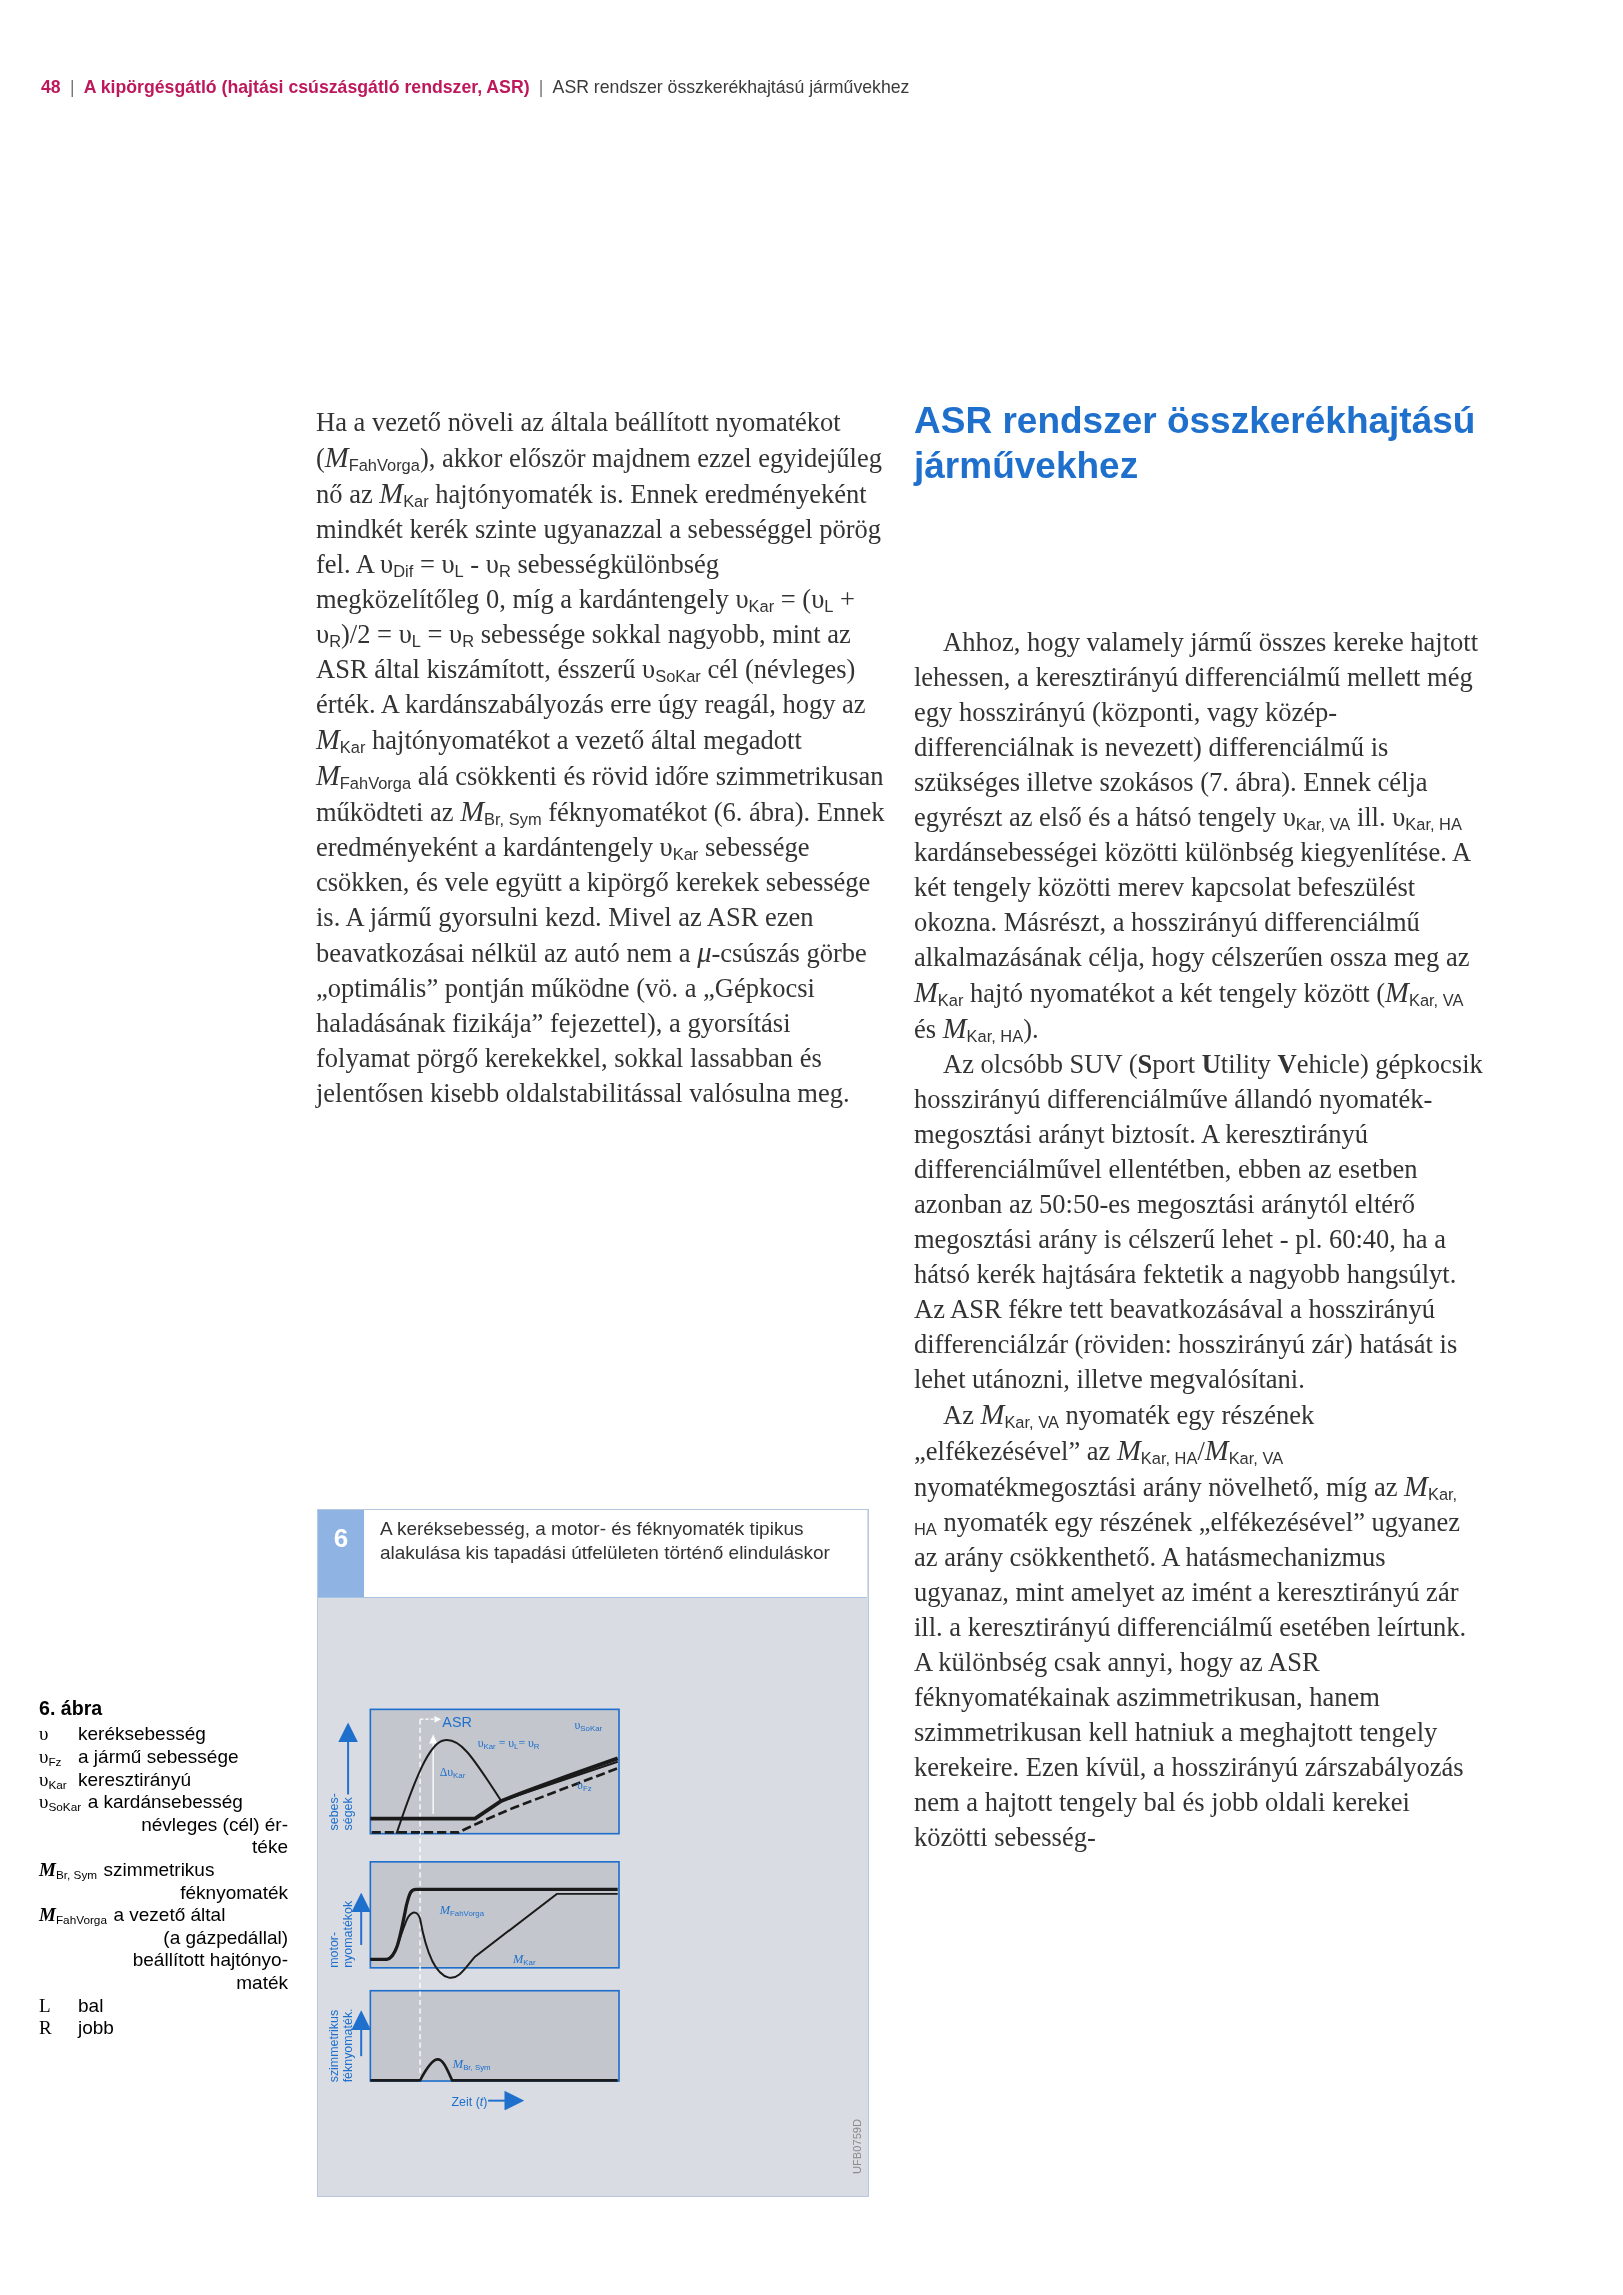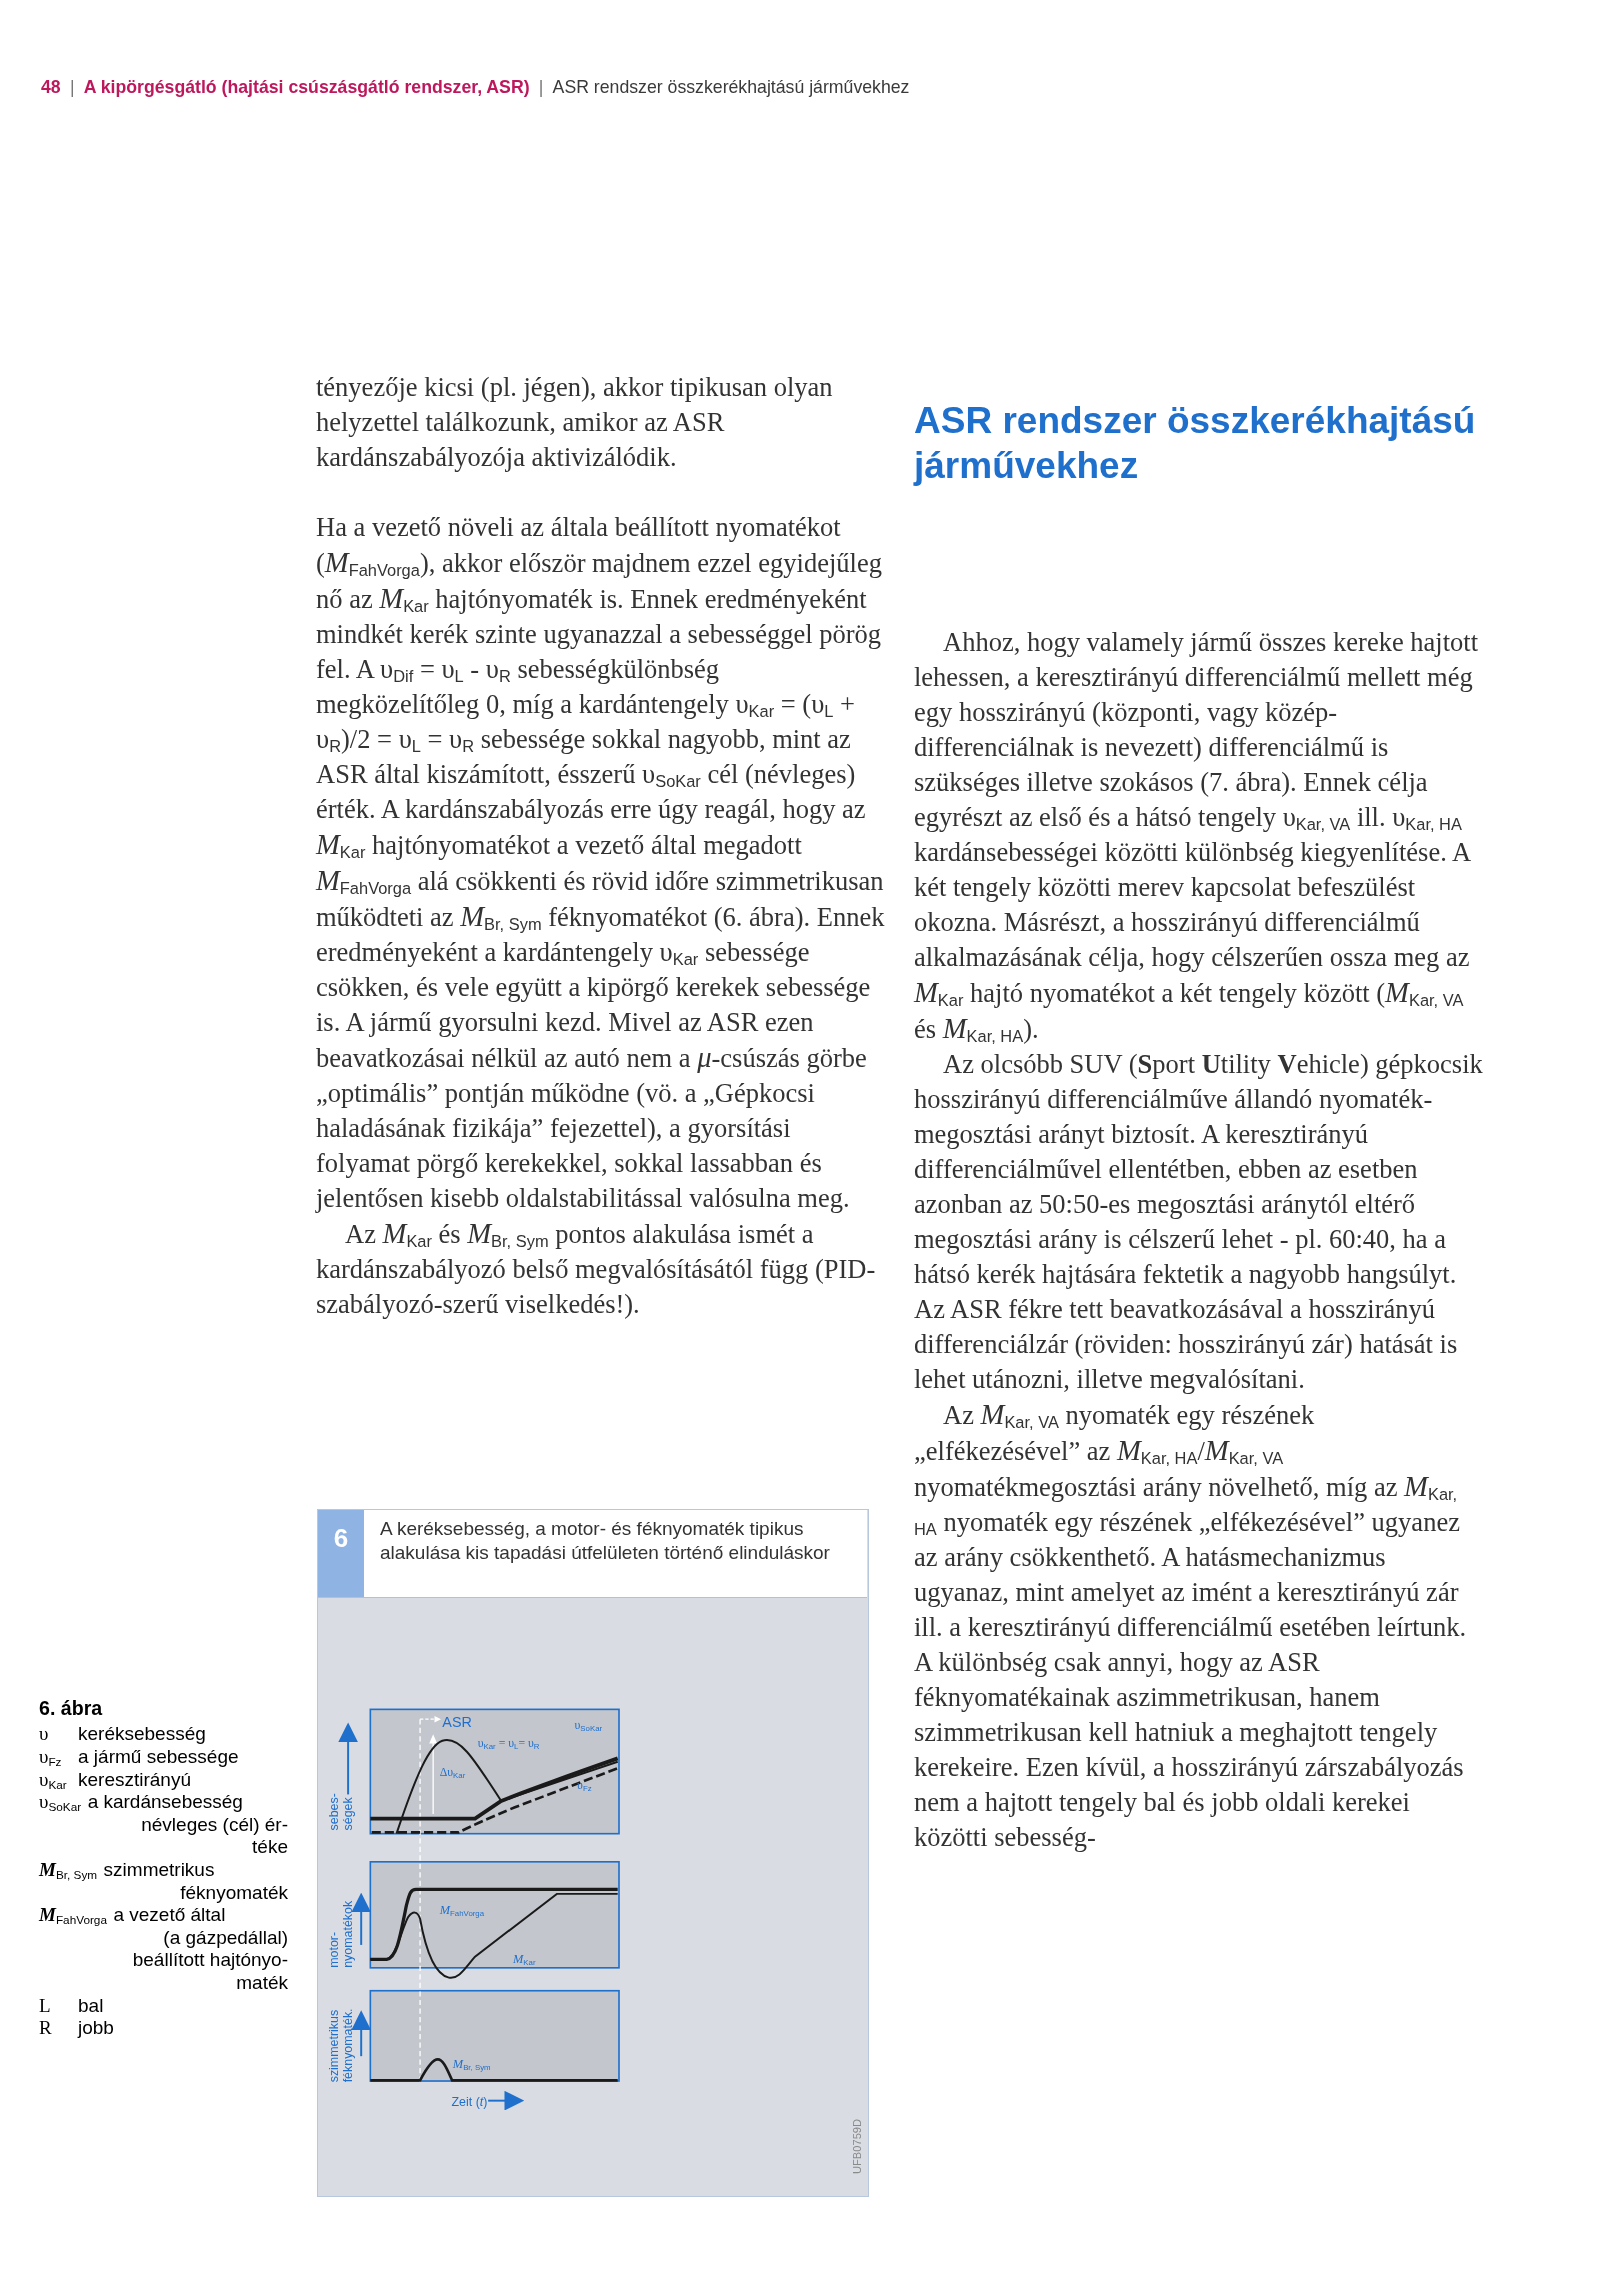--- a/index.html
+++ b/index.html
@@ -38,23 +38,21 @@
   .legend .cont { padding-left:39px;text-align:right; }
 </style>
 </head>
 <body>
 
 <div class="running-head sans">
   <b>48</b><span class="sep">|</span><b>A kipörgésgátló (hajtási csúszásgátló rendszer, ASR)</b><span class="sep">|</span><span>ASR rendszer összkerékhajtású járművekhez</span>
 </div>
 
 <div class="col col1 serif">
-  <p>tényezője kicsi (pl. jégen), akkor tipikusan olyan helyzettel találkozunk, amikor az ASR kardánszabályozója aktivizálódik.</p>
   <p class="gap"><span>Ha a vezető növeli az általa beállított nyomatékot (</span><span class="mi">M</span><sub>FahVorga</sub><span>), akkor először majdnem ezzel egyidejűleg nő az </span><span class="mi">M</span><sub>Kar</sub><span> hajtónyomaték is. Ennek eredményeként mindkét kerék szinte ugyanazzal a sebességgel pörög fel. A </span><span>υ</span><sub>Dif</sub><span> = </span><span>υ</span><sub>L</sub><span> - </span><span>υ</span><sub>R</sub><span> sebességkülönbség megközelítőleg 0, míg a kardántengely </span><span>υ</span><sub>Kar</sub><span> = (</span><span>υ</span><sub>L</sub><span> + </span><span>υ</span><sub>R</sub><span>)/2 = </span><span>υ</span><sub>L</sub><span> = </span><span>υ</span><sub>R</sub><span> sebessége sokkal nagyobb, mint az ASR által kiszámított, ésszerű </span><span>υ</span><sub>SoKar</sub><span> cél (névleges) érték. A kardánszabályozás erre úgy reagál, hogy az </span><span class="mi">M</span><sub>Kar</sub><span> hajtónyomatékot a vezető által megadott </span><span class="mi">M</span><sub>FahVorga</sub><span> alá csökkenti és rövid időre szimmetrikusan működteti az </span><span class="mi">M</span><sub>Br, Sym</sub><span> féknyomatékot (6. ábra). Ennek eredményeként a kardántengely </span><span>υ</span><sub>Kar</sub><span> sebessége csökken, és vele együtt a kipörgő kerekek sebessége is. A jármű gyorsulni kezd. Mivel az ASR ezen beavatkozásai nélkül az autó nem a </span><span class="mi">μ</span><span>-csúszás görbe „optimális” pontján működne (vö. a „Gépkocsi haladásának fizikája” fejezettel), a gyorsítási folyamat pörgő kerekekkel, sokkal lassabban és jelentősen kisebb oldalstabilitással valósulna meg.</span></p>
-  <p class="indent"><span>Az </span><span class="mi">M</span><sub>Kar</sub><span> és </span><span class="mi">M</span><sub>Br, Sym</sub><span> pontos alakulása ismét a kardánszabályozó belső megvalósításától függ (PID-szabályozó-szerű viselkedés!).</span></p>
 </div>
 
 <h2 class="section-title sans">ASR rendszer összkerékhajtású járművekhez</h2>
 <div class="col col2 serif">
   <p class="indent"><span>Ahhoz, hogy valamely jármű összes kereke hajtott lehessen, a keresztirányú differenciálmű mellett még egy hosszirányú (központi, vagy közép-differenciálnak is nevezett) differenciálmű is szükséges illetve szokásos (7. ábra). Ennek célja egyrészt az első és a hátsó tengely </span><span>υ</span><sub>Kar, VA</sub><span> ill. </span><span>υ</span><sub>Kar, HA</sub><span> kardánsebességei közötti különbség kiegyenlítése. A két tengely közötti merev kapcsolat befeszülést okozna. Másrészt, a hosszirányú differenciálmű alkalmazásának célja, hogy célszerűen ossza meg az </span><span class="mi">M</span><sub>Kar</sub><span> hajtó nyomatékot a két tengely között (</span><span class="mi">M</span><sub>Kar, VA</sub><span> és </span><span class="mi">M</span><sub>Kar, HA</sub><span>).</span></p>
   <p class="indent"><span>Az olcsóbb SUV (</span><b>S</b><span>port </span><b>U</b><span>tility </span><b>V</b><span>ehicle) gépkocsik hosszirányú differenciálműve állandó nyomaték-megosztási arányt biztosít. A keresztirányú differenciálművel ellentétben, ebben az esetben azonban az 50:50-es megosztási aránytól eltérő megosztási arány is célszerű lehet - pl. 60:40, ha a hátsó kerék hajtására fektetik a nagyobb hangsúlyt. Az ASR fékre tett beavatkozásával a hosszirányú differenciálzár (röviden: hosszirányú zár) hatását is lehet utánozni, illetve megvalósítani.</span></p>
   <p class="indent"><span>Az </span><span class="mi">M</span><sub>Kar, VA</sub><span> nyomaték egy részének „elfékezésével” az </span><span class="mi">M</span><sub>Kar, HA</sub><span>/</span><span class="mi">M</span><sub>Kar, VA</sub><span> nyomatékmegosztási arány növelhető, míg az </span><span class="mi">M</span><sub>Kar, HA</sub><span> nyomaték egy részének „elfékezésével” ugyanez az arány csökkenthető. A hatásmechanizmus ugyanaz, mint amelyet az imént a keresztirányú zár ill. a keresztirányú differenciálmű esetében leírtunk. A különbség csak annyi, hogy az ASR féknyomatékainak aszimmetrikusan, hanem szimmetrikusan kell hatniuk a meghajtott tengely kerekeire. Ezen kívül, a hosszirányú zárszabályozás nem a hajtott tengely bal és jobb oldali kerekei közötti sebesség-</span></p>
 </div>
 
 <div class="figure sans">

